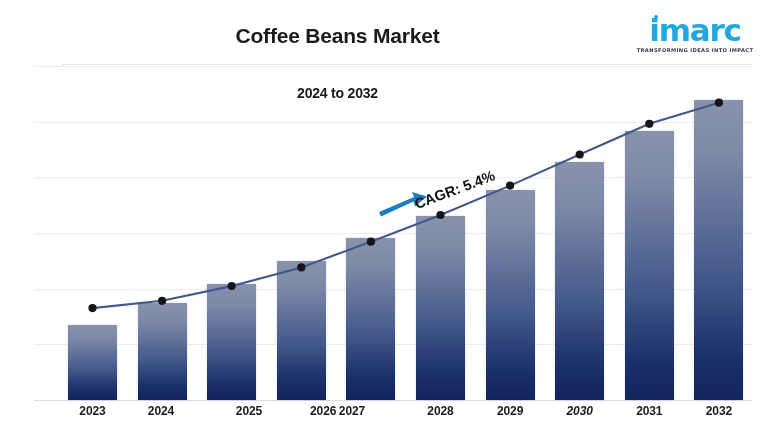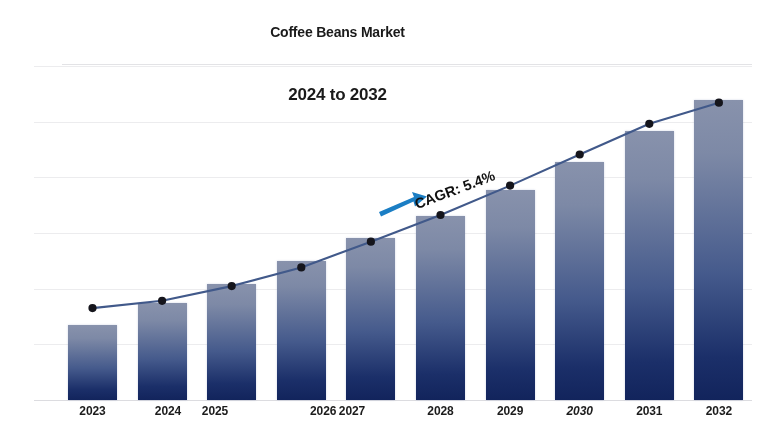--- a/index.html
+++ b/index.html
@@ -9,28 +9,28 @@
     font-family:"Liberation Sans", sans-serif;
     overflow:hidden;
     position:relative;
   }
   #root{position:absolute;inset:0;}
 
   
   .chart-title{
     position:absolute;left:0;top:24px;width:675px;
     text-align:center;
-    font-size:14px;font-weight:bold;color:#1a1a1a;
+    font-size:21px;font-weight:bold;color:#1a1a1a;
     letter-spacing:-0.2px;
     white-space:nowrap;
   }
   .chart-subtitle{
     position:absolute;left:0;top:85px;width:675px;
     text-align:center;
-    font-size:17px;font-weight:bold;color:#1a1a1a;
+    font-size:14px;font-weight:bold;color:#1a1a1a;
     letter-spacing:-0.2px;
     white-space:nowrap;
   }
   .header-rule{
     position:absolute;left:62px;top:64px;width:690px;height:1px;
     background:#e3e3e6;
   }
 
   
   .logo{
@@ -93,20 +93,25 @@
 </style>
 </head>
 <body>
 
 <div id="root">
 
   <div class="chart-title">Coffee Beans Market</div>
   <div class="header-rule"></div>
   <div class="chart-subtitle">2024 to 2032</div>
 
+  <div class="logo">
+    <div class="logo-dot"></div>
+    <div class="logo-word">imarc</div>
+    <div class="logo-tag">TRANSFORMING IDEAS INTO IMPACT</div>
+  </div>
 
   <div class="plot">
     <div id="gridlines">
         <div class="gridline" style="top: 66px;"></div>
         <div class="gridline" style="top: 122px;"></div>
         <div class="gridline" style="top: 177px;"></div>
         <div class="gridline" style="top: 233px;"></div>
         <div class="gridline" style="top: 289px;"></div>
         <div class="gridline" style="top: 344px;"></div>
         <div class="axis-base" style="top: 400px;"></div>
@@ -118,22 +123,22 @@
         <div class="bar" style="left: 276.8px; height: 138.61px;"></div>
         <div class="bar" style="left: 346.4px; height: 161.99px;"></div>
         <div class="bar" style="left: 416px; height: 184.368px;"></div>
         <div class="bar" style="left: 485.6px; height: 210.42px;"></div>
         <div class="bar" style="left: 555.2px; height: 237.808px;"></div>
         <div class="bar" style="left: 624.8px; height: 268.87px;"></div>
         <div class="bar" style="left: 694.4px; height: 299.932px;"></div>
       </div>
     <div id="xticks">
         <div class="xtick" style="left: 57.5px;">2023</div>
-        <div class="xtick" style="left: 133px;">2024</div>
-        <div class="xtick" style="left: 180px;">2025</div>
+        <div class="xtick" style="left: 126px;">2024</div>
+        <div class="xtick" style="left: 214px;">2025</div>
         <div class="xtick" style="left: 266.3px; text-align: right;">2026</div>
         <div class="xtick" style="left: 317px;">2027</div>
         <div class="xtick" style="left: 405.5px;">2028</div>
         <div class="xtick" style="left: 475.1px;">2029</div>
         <div class="xtick" style="left: 544.7px; font-style: italic;">2030</div>
         <div class="xtick" style="left: 614.3px; text-align: center;">2031</div>
         <div class="xtick" style="left: 683.9px;">2032</div>
       </div>
   </div>
 

